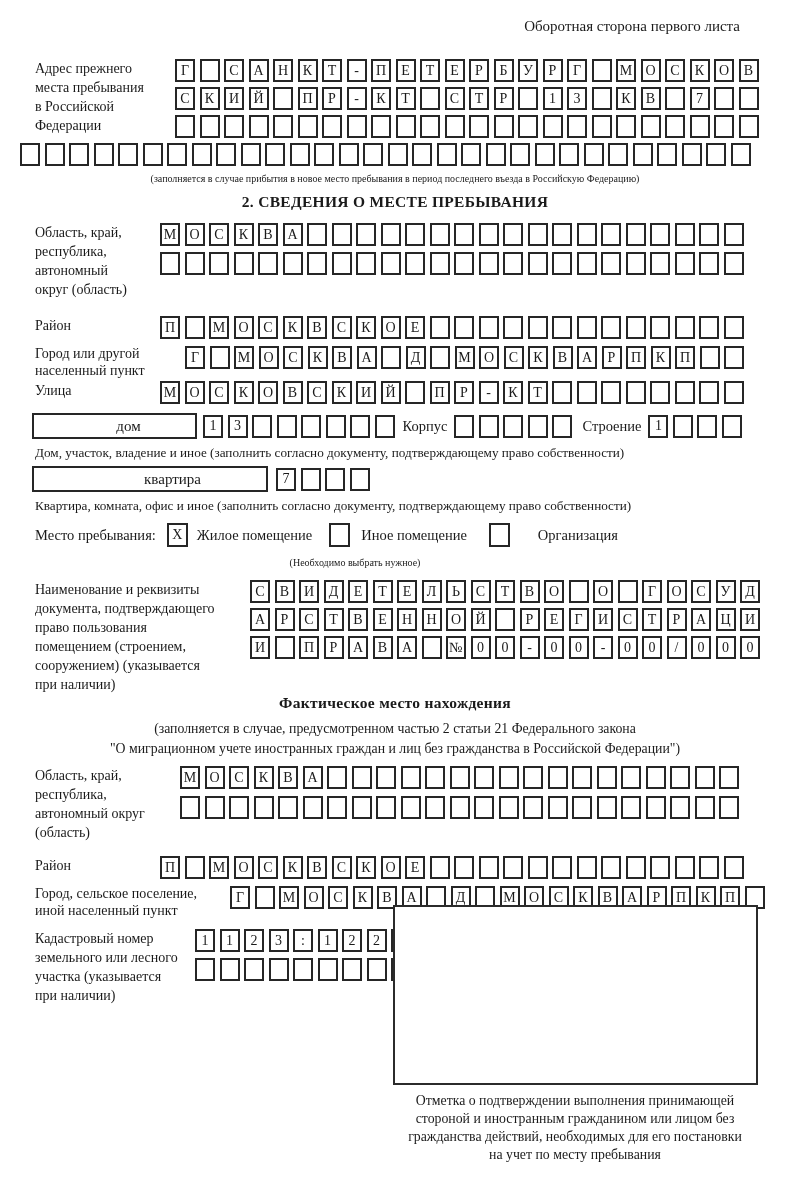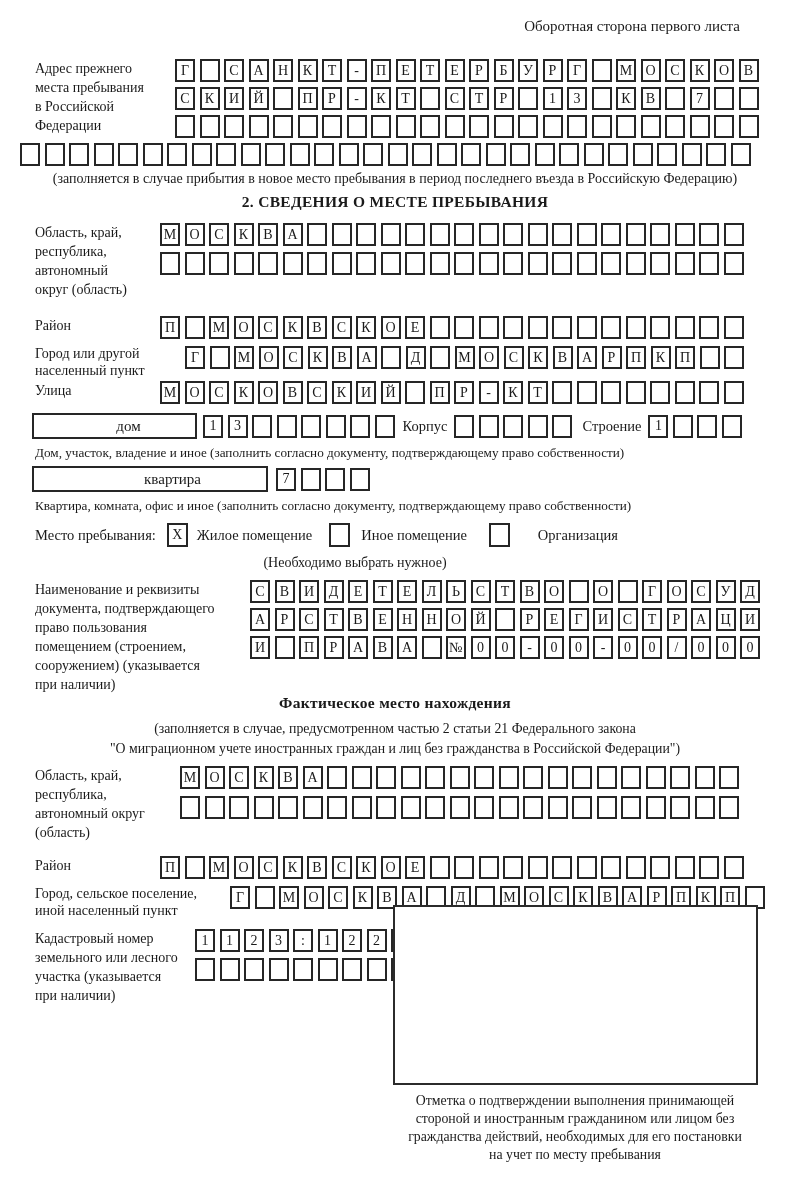--- a/index.html
+++ b/index.html
@@ -15,21 +15,21 @@
     flex:0 0 auto;width:20px;height:23px;box-sizing:border-box;
     border:2px solid #262626;background:#fff;
     display:flex;align-items:center;justify-content:center;
     font-size:14px;line-height:1;
   }
   .rowstack{ display:flex;flex-direction:column;gap:5px; }
   .fieldblock{ display:flex;align-items:flex-start; }
   .flabel{ font-size:14px;line-height:19px;white-space:pre-line;flex:0 0 auto; }
   .w140{width:140px;} .w125{width:125px;} .w150{width:150px;} .w145{width:145px;}
   .w195{width:195px;} .w160{width:160px;} .w215{width:215px;}
-  .centernote{ text-align:center;font-size:14px;line-height:17px;white-space:pre-line; }
+  .centernote{ text-align:center;font-size:10px;line-height:17px;white-space:pre-line; }
   .sectitle{ text-align:center;font-size:15.5px;font-weight:bold;letter-spacing:.3px; }
   .namebox{
     box-sizing:border-box;height:26px;border:2px solid #262626;background:#fff;
     display:flex;align-items:center;justify-content:center;font-size:15px;flex:0 0 auto;
   }
   .leftnote{ font-size:13.2px;line-height:16px; }
   .inlinerow{ display:flex;align-items:center; }
   .inlbl{ font-size:14.5px; }
   .markbox{
     box-sizing:border-box;width:21px;height:24px;border:2px solid #262626;background:#fff;

